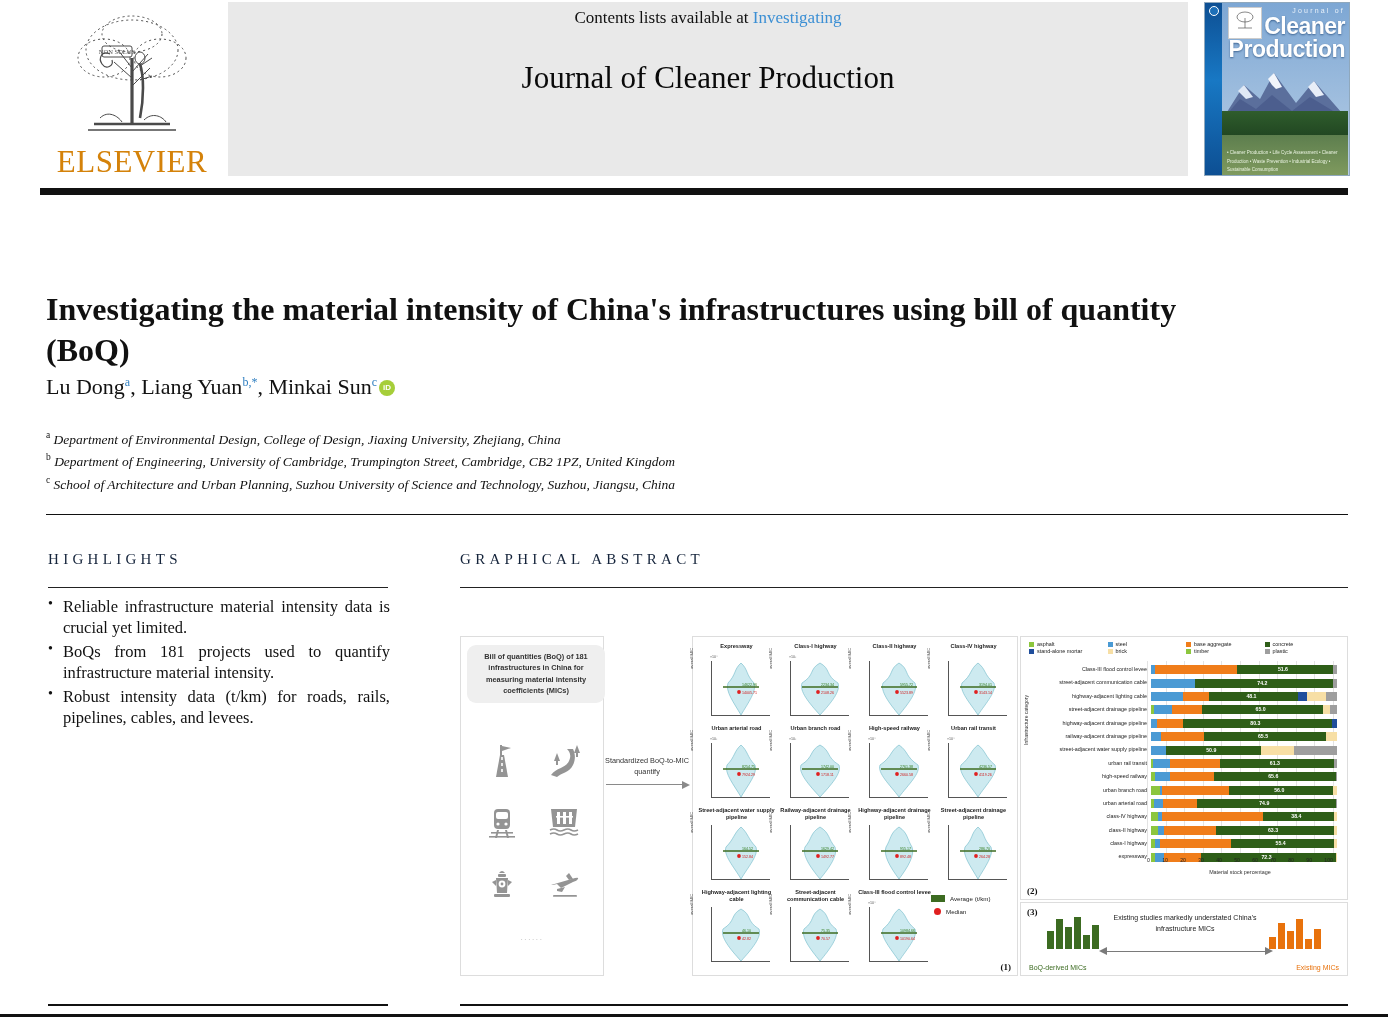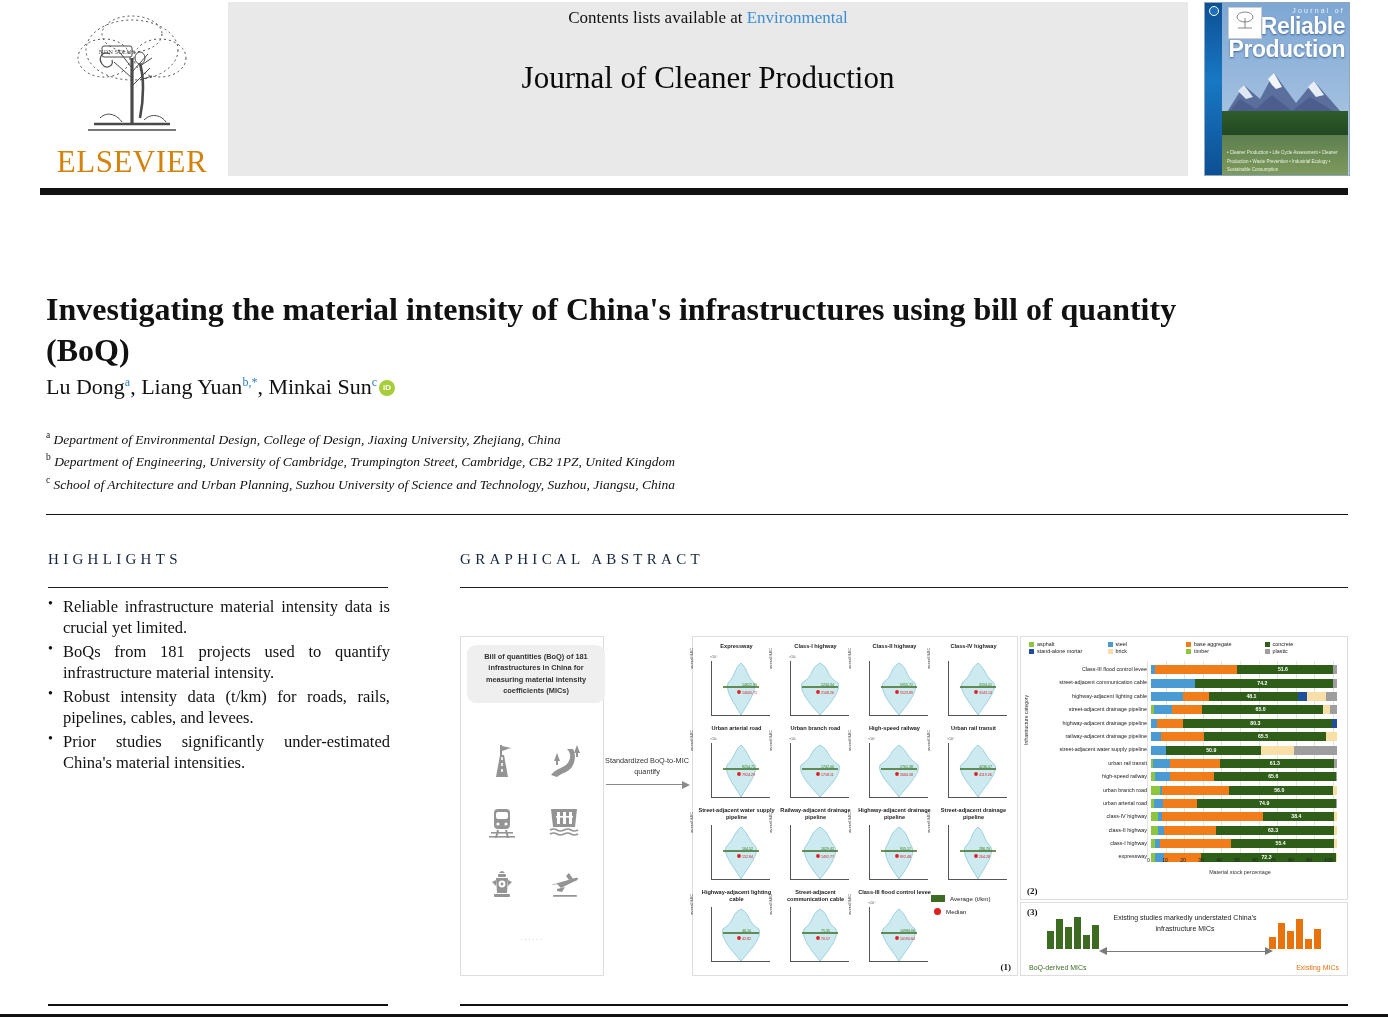--- a/index.html
+++ b/index.html
@@ -191,39 +191,39 @@
         <path d="M62 48 C54 44 50 52 54 58 C58 64 66 60 64 54" stroke-width="1.2"></path>
         <rect x="54" y="40" width="30" height="11" rx="2"></rect>
       </g>
       <text x="69" y="48" font-family="Liberation Serif, serif" font-size="6.5" fill="#4a4a4a" text-anchor="middle">NON SOLUS</text>
     </svg>
     <div class="elsevier-word">ELSEVIER</div>
   </div>
 
   <div class="hdr-band"></div>
   <div class="hdr-line1">
-    <span>Contents lists available at </span><span class="sd">Environmental</span>
+    <span>Contents lists available at </span><span class="sd">Investigating</span>
   </div>
   <div class="hdr-title">Journal of Cleaner Production</div>
 
   <div class="cover">
     <div class="cover-spine"></div>
     <div class="cover-els">
       <svg class="cover-els-tree" viewBox="0 0 24 19">
         <g stroke="#555" fill="none" stroke-width=".7">
           <path d="M12 17 L12 7"></path>
             <ellipse cx="12" cy="6" rx="8" ry="5"></ellipse>
             <path d="M5 17 L19 17"></path>
         </g>
       </svg>
     </div>
     <div class="cover-dot"></div>
     <div class="cover-jof">Journal of</div>
     <div class="cover-big">
-      <div>Reliable</div>
+      <div>Cleaner</div>
       <div>Production</div>
     </div>
     <svg class="cover-mtn" viewBox="0 0 126 55">
       <polygon points="0,55 22,20 38,34 52,8 74,38 92,16 126,55" fill="#5b6f9c"></polygon>
       <polygon points="46,14 52,8 60,22 54,24 50,20" fill="#f2f5fb"></polygon>
       <polygon points="86,22 92,16 102,30 94,32" fill="#e8eef8"></polygon>
       <polygon points="16,26 22,20 31,32 24,34" fill="#dfe8f5"></polygon>
       <polygon points="0,55 18,34 34,44 50,30 70,46 88,32 126,55" fill="#47588a" opacity=".75"></polygon>
     </svg>
     <div class="cover-forest"></div>
@@ -251,21 +251,20 @@
 </div>
 
 <div class="sep-line"></div>
 
 <div class="col-head hl-head">HIGHLIGHTS</div>
 <div class="hl-rule"></div>
 <div class="hl-list">
   <div class="hl-item">Reliable infrastructure material intensity data is crucial yet limited.</div>
   <div class="hl-item">BoQs from 181 projects used to quantify infrastructure material intensity.</div>
   <div class="hl-item">Robust intensity data (t/km) for roads, rails, pipelines, cables, and levees.</div>
-  <div class="hl-item">Prior studies significantly under-estimated China's material intensities.</div>
 </div>
 
 <div class="col-head ga-head">GRAPHICAL ABSTRACT</div>
 <div class="ga-rule"></div>
 
 <div class="ga-box">
 
   <div class="ga-p1">
     <div class="ga-p1-cap">Bill of quantities (BoQ) of 181 infrastructures in China for measuring material intensity coefficients (MICs)</div>
     <div class="icongrid">

